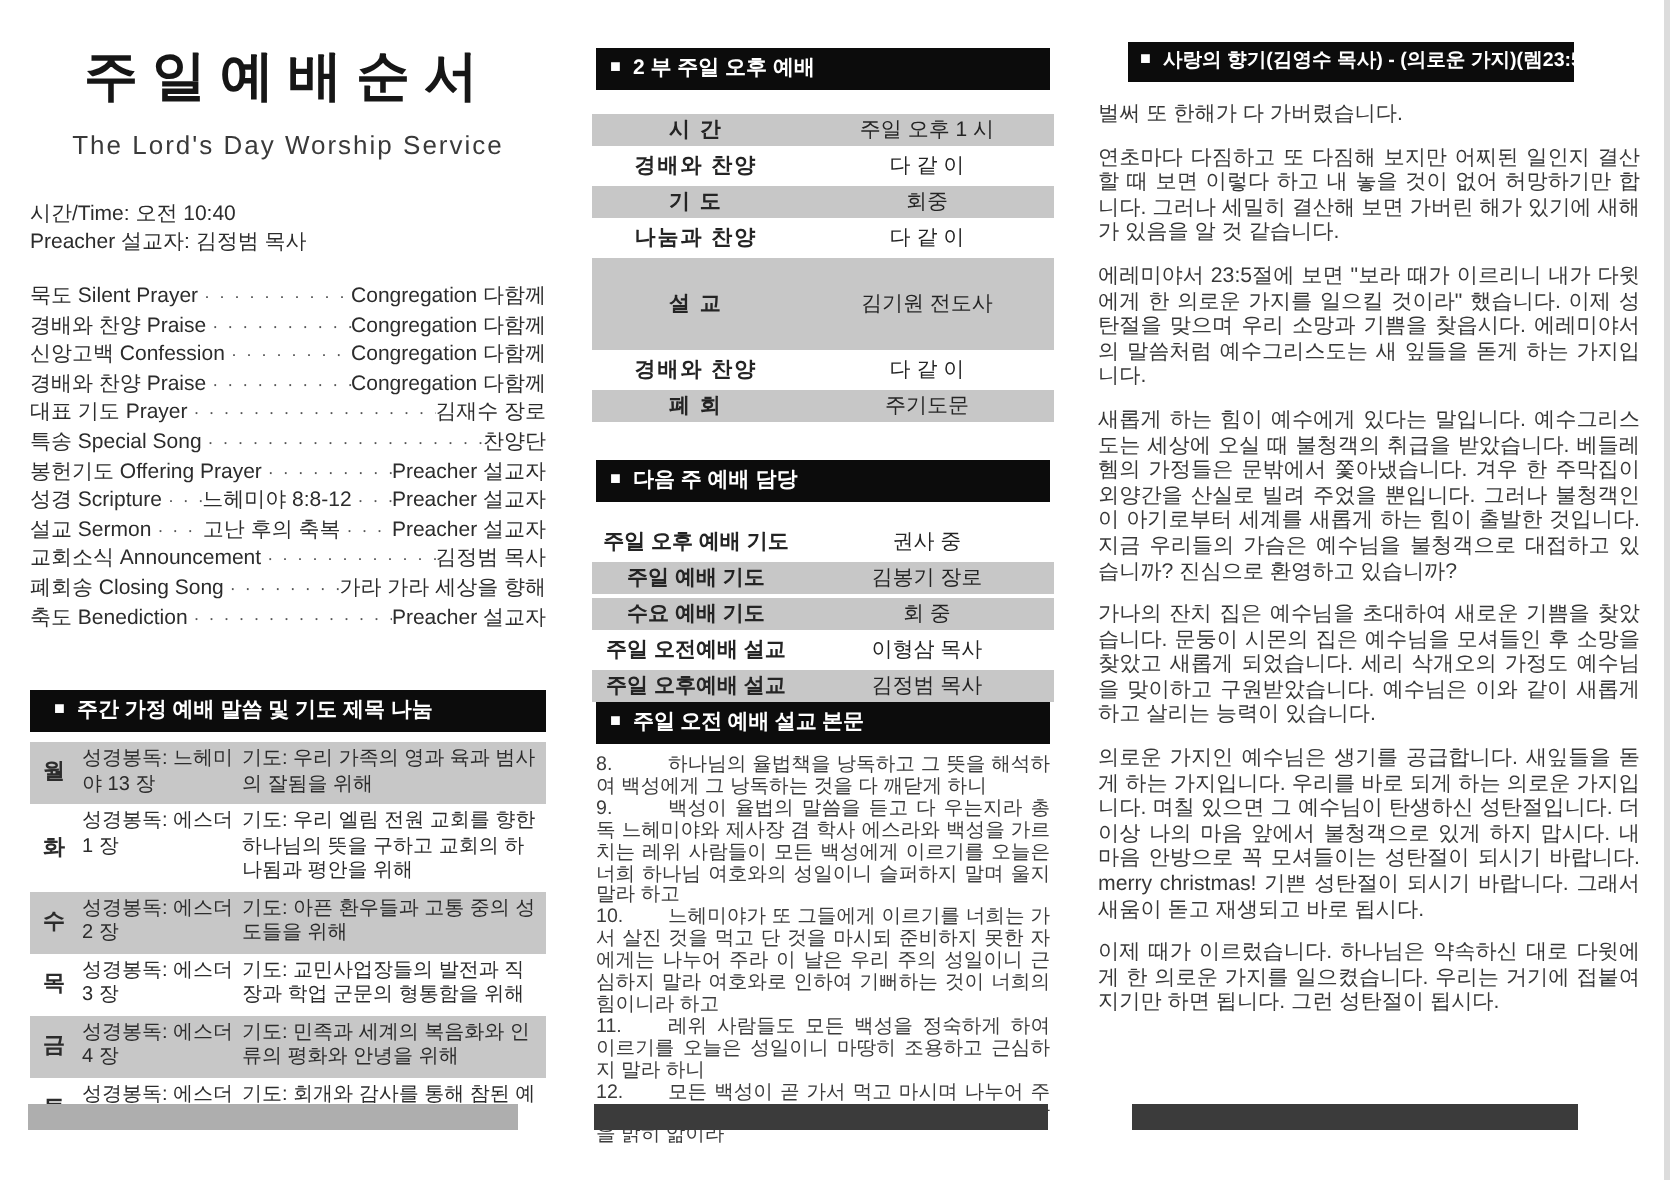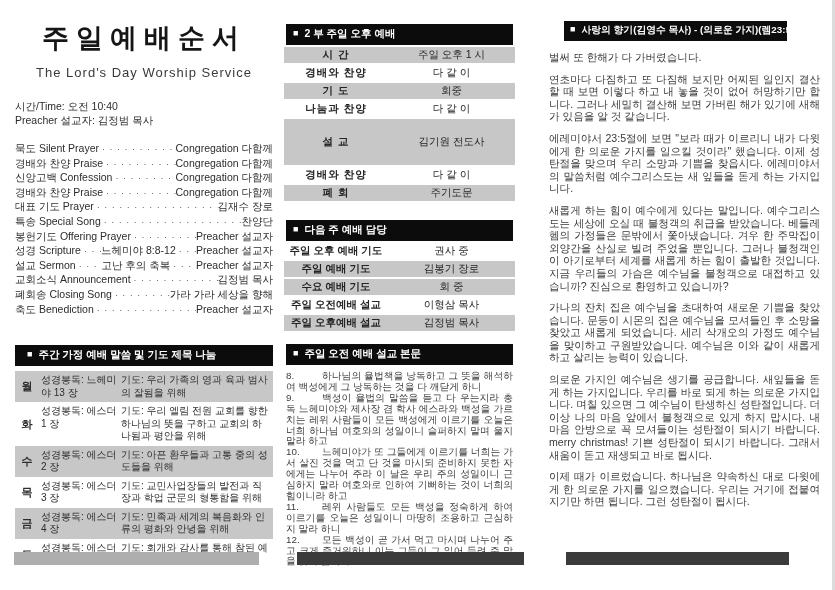--- a/index.html
+++ b/index.html
@@ -1,20 +1,20 @@
 <!DOCTYPE html>
 <html><head>
 <meta charset="utf-8">
 <style>
   html,body{margin:0;padding:0;background:#ffffff;}
   .page{position:relative;width:835px;height:590px;background:#ffffff;overflow:hidden;
         font-family:"Liberation Sans","DejaVu Sans",sans-serif;color:#333;}
   .col{position:absolute;top:0;height:590px;overflow:hidden;}
   .col-left{left:15px;width:258px;}
-  .col-mid{left:284px;width:231px;}
+  .col-mid{left:296px;width:231px;}
   .col-right{left:549px;width:271px;}
 
   
   .title{margin:20px 0 0;text-align:center;font-size:27px;font-weight:bold;letter-spacing:7px;color:#161616;}
   .subtitle{margin-top:9px;text-align:center;font-size:13px;letter-spacing:1px;color:#3a3a3a;}
   .time-row{margin-top:20px;display:flex;justify-content:space-between;font-size:10.5px;color:#2c2c2c;flex-direction:column;}
   #order-list{margin-top:13px;font-size:10.5px;color:#2c2c2c;}
   .order-line{display:flex;align-items:baseline;height:14.6px;line-height:14.6px;}
   .ol-label,.ol-center,.ol-right{white-space:nowrap;}
   .leader{flex:1 1 auto;overflow:hidden;white-space:nowrap;text-align:center;min-width:6px;padding:0 3px;color:#555;font-size:9px;}
@@ -27,29 +27,29 @@
   #weekly-table{margin-top:5px;font-size:10px;line-height:12.5px;color:#2c2c2c;}
   .wk-row{display:flex;padding:2px 0;}
   .wk-row.shaded{background:#c7c7c7;}
   .wk-day{flex:0 0 24px;text-align:center;font-weight:bold;align-self:center;font-size:11px;}
   .wk-reading{flex:0 0 76px;padding:1px 2px;}
   .wk-prayer{flex:1;padding:1px 2px;}
 
   
   .col-mid .bar-header{margin:0 2px;}
   #pm-header{margin-top:24px;}
-  #pm-table,#next-table{margin-top:2px;font-size:10.5px;color:#242424;}
+  #pm-table,#next-table{margin-top:12px;font-size:10.5px;color:#242424;}
   .tbl-row{display:flex;align-items:center;min-height:13px;margin-top:2px;padding:1px 0;}
   .tbl-row.shaded{background:#c7c7c7;}
   .tbl-row.tall{min-height:44px;}
   .tbl-label{flex:0 0 45%;text-align:center;font-weight:bold;letter-spacing:1px;}
   .tbl-value{flex:1;text-align:center;}
   #next-header{margin-top:19px;}
   #next-table .tbl-label{letter-spacing:0;}
-  #sermon-header{margin-top:13px;}
+  #sermon-header{font-family:Liberation Serif, serif;}
   #verses{margin:6px 2px 0;font-size:9.8px;line-height:10.9px;text-align:justify;color:#3c3c3c;}
   .vnum{display:inline-block;width:36px;}
 
   
   #essay-header{margin:21px 33px 0 15px;font-size:9.8px;padding:3px 6px 4px;}
   #essay-body{margin-top:10px;font-size:10.6px;line-height:12.6px;text-align:justify;color:#383838;}
   .essay-p{margin:0 0 9px;}
 
   
   .bottom-bar{position:absolute;top:552px;height:13px;}

